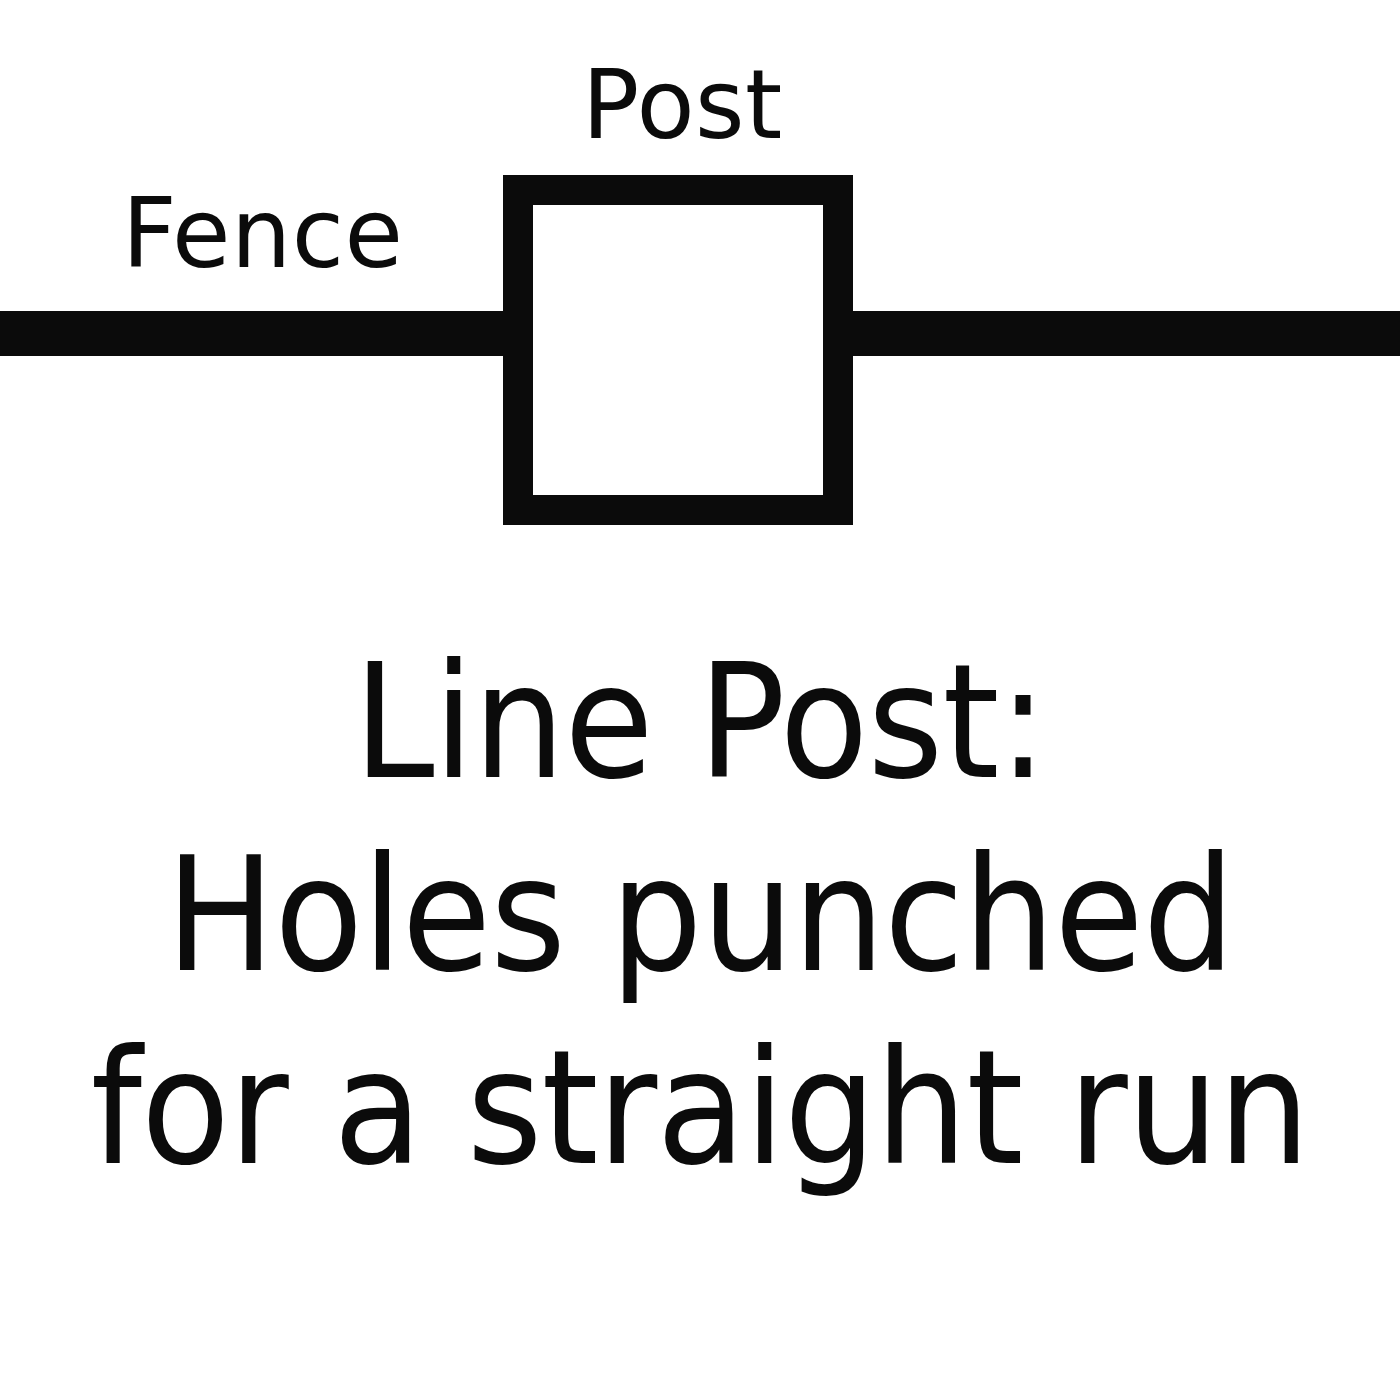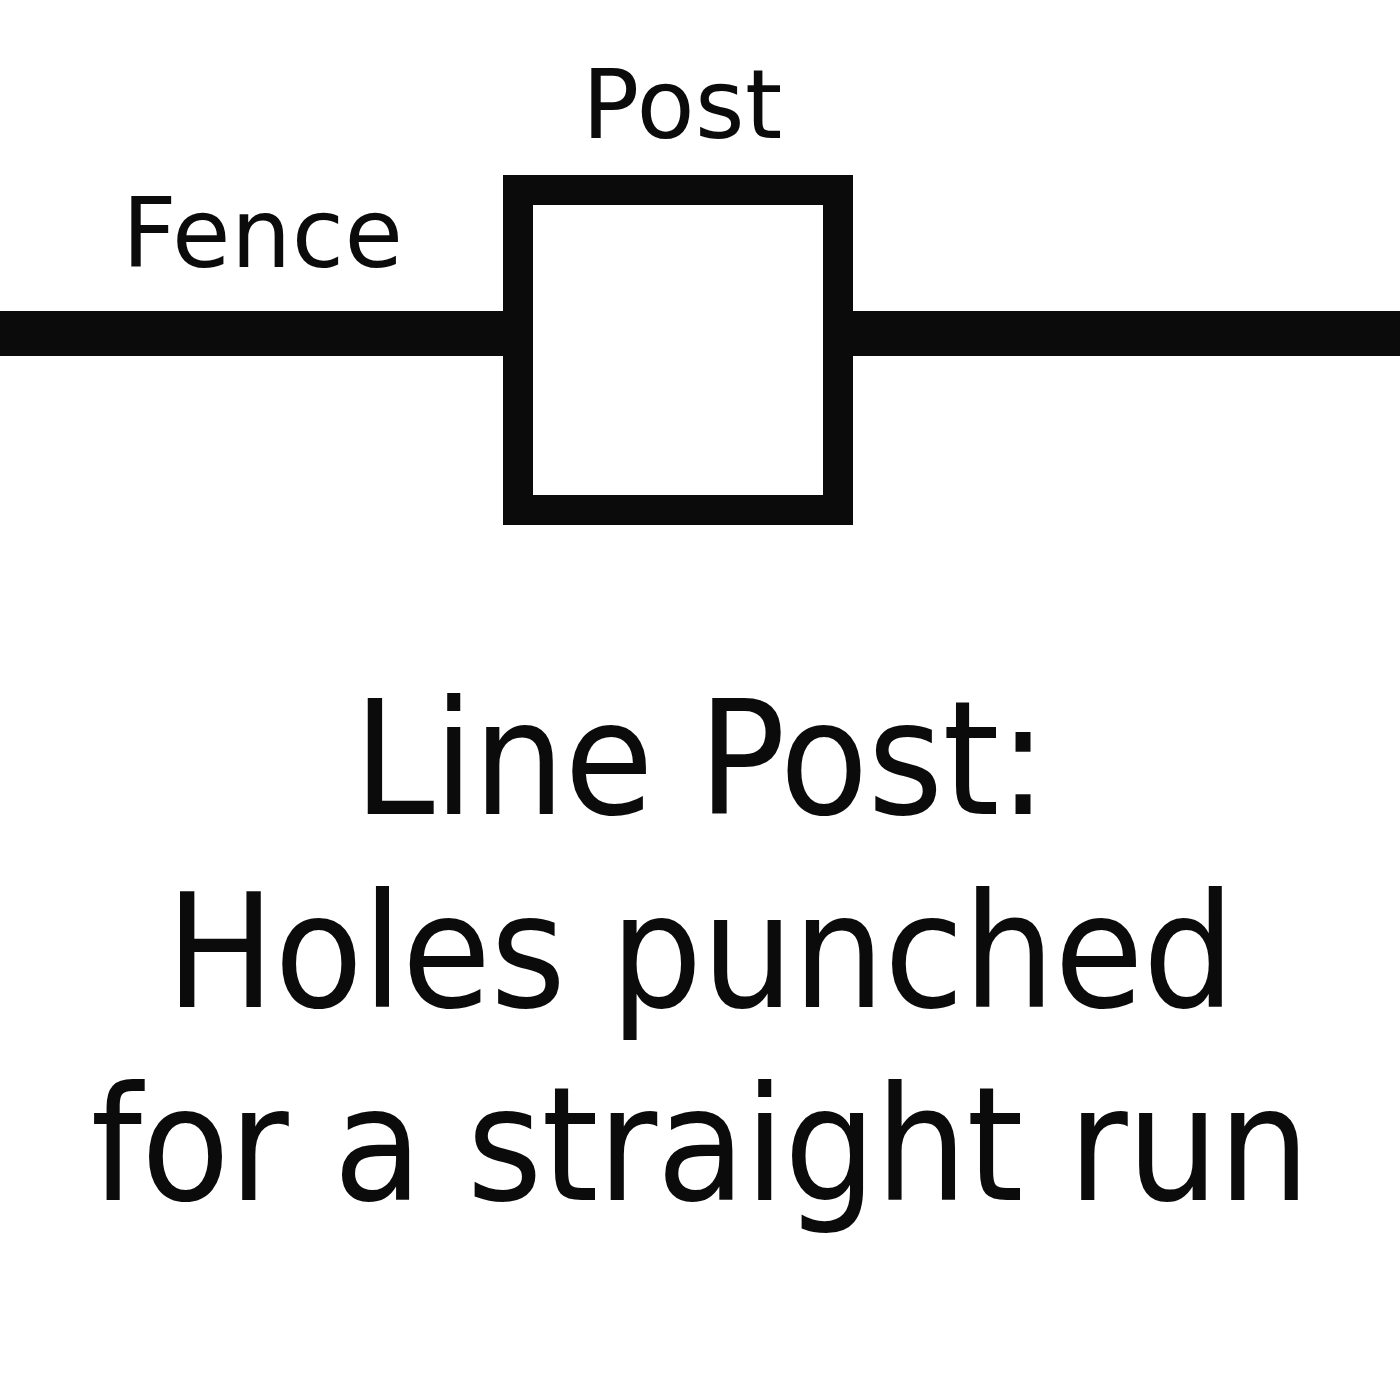--- a/index.html
+++ b/index.html
@@ -56,21 +56,21 @@
     top: 57px;
     font-size: 96px;
     transform: scaleX(0.99);
     transform-origin: left top;
   }
 
   
   #caption {
     position: absolute;
     left: 0;
-    top: 663px;
+    top: 626px;
     width: 1400px;
     text-align: center;
     color: #0b0b0b;
     font-family: "DejaVu Sans", sans-serif;
     font-weight: 400;
   }
   .caption-line {
     display: block;
     font-size: 158px;
     line-height: 193px;

